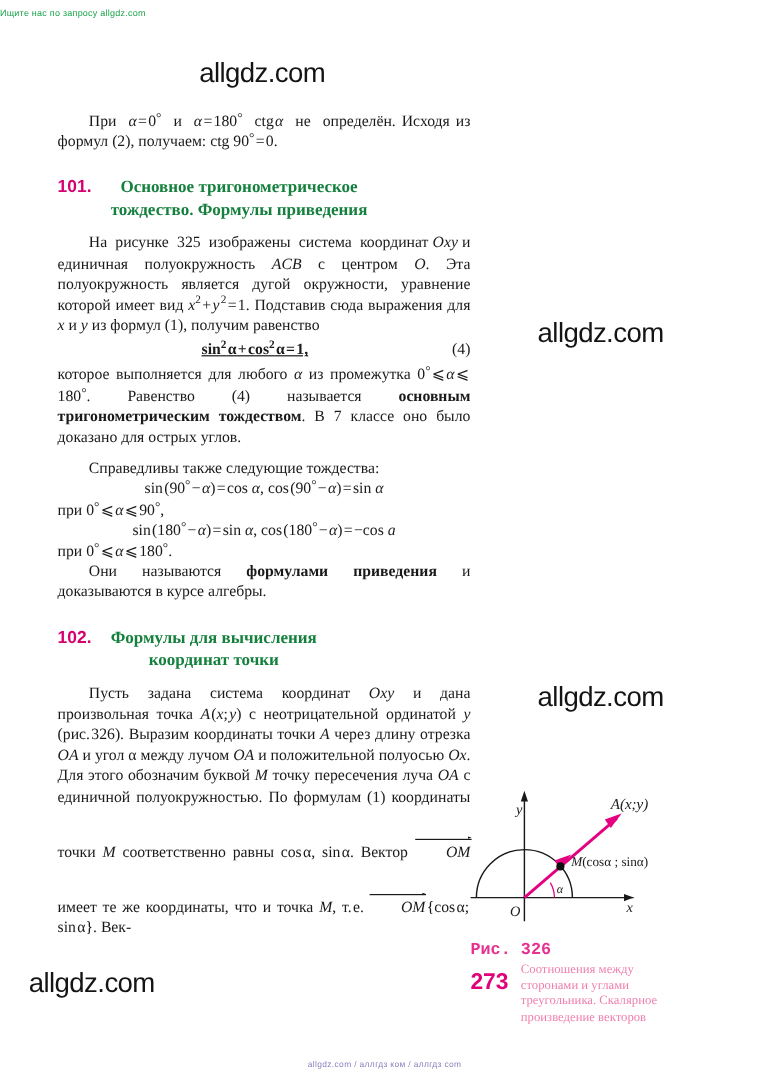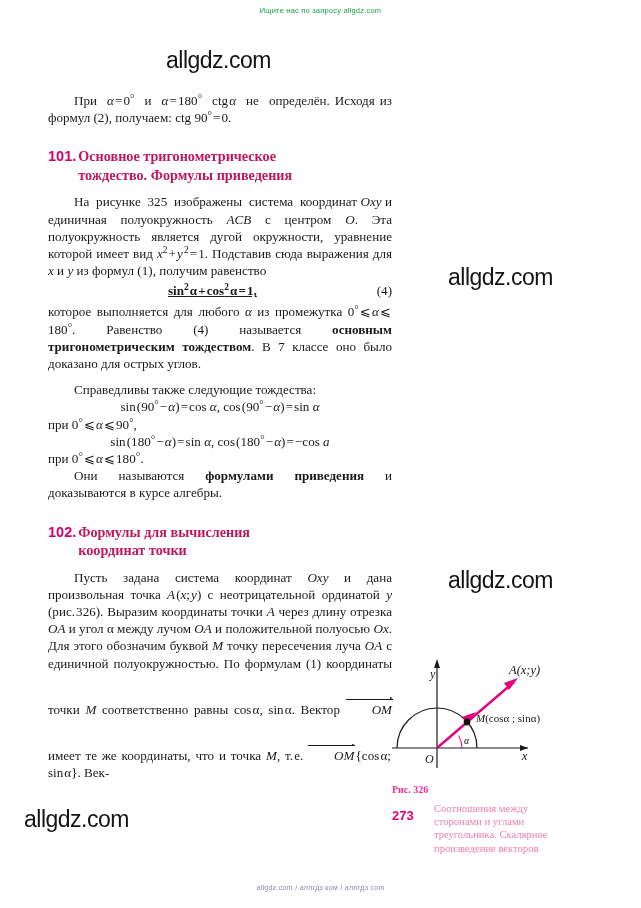--- a/index.html
+++ b/index.html
@@ -15,21 +15,20 @@
     font-family: "Liberation Serif", "DejaVu Serif", serif;
     color: #1a1a1a;
   }
 
   
   .wm-top {
     position: absolute;
     top: 6px;
     left: 0;
     width: 641px;
-    text-align: center;
     font-family: "Liberation Sans", sans-serif;
     font-size: 7.5px;
     letter-spacing: .2px;
     color: #19a349;
     white-space: nowrap;
   }
   .wm-big {
     position: absolute;
     font-family: "Liberation Sans", sans-serif;
     font-size: 23px;
@@ -77,35 +76,36 @@
   i, .it { font-style: italic; }
   b, .bd { font-weight: bold; }
   .sup { font-size: .72em; vertical-align: super; line-height: 0; }
   .deg { font-size: .85em; vertical-align: .3em; line-height: 0; }
 
   
   .sec-head {
     margin: 0;
     display: flex;
     align-items: flex-start;
-    gap: 2px;
+    gap: 16px;
   }
   .sec-num {
     font-family: "Liberation Sans", sans-serif;
     font-weight: bold;
     font-size: 14.5px;
     color: #d6006e;
     flex: 0 0 auto;
     line-height: 18.5px;
   }
   .sec-title {
     font-weight: bold;
     font-size: 14.2px;
     line-height: 18.5px;
-    color: #be185d;
+    color: #15803d;
+    text-align: center;
   }
 
   .gap-s  { height: 9px; }
   .gap-l  { height: 21px; }
 
   .formula-row {
     display: flex;
     align-items: baseline;
     margin: 4px 0 4px 0;
   }
@@ -149,32 +149,32 @@
     position: absolute;
     left: 392px;
     top: 650px;
     width: 210px;
     height: 118px;
   }
   .fig-caption {
     position: absolute;
     left: 392px;
     top: 784px;
-    font-family: Liberation Serif, serif;
-    font-size: 10px;
+    font-family: Liberation Mono, monospace;
+    font-size: 14px;
     font-weight: bold;
     color: #e8318f;
     white-space: nowrap;
   }
   .page-num {
     position: absolute;
     left: 392px;
     top: 808px;
     font-family: "Liberation Sans", sans-serif;
-    font-size: 13px;
+    font-size: 19px;
     font-weight: bold;
     color: #e0007a;
   }
   .run-head {
     position: absolute;
     left: 434px;
     top: 802px;
     width: 200px;
     font-size: 10.6px;
     line-height: 13.2px;

